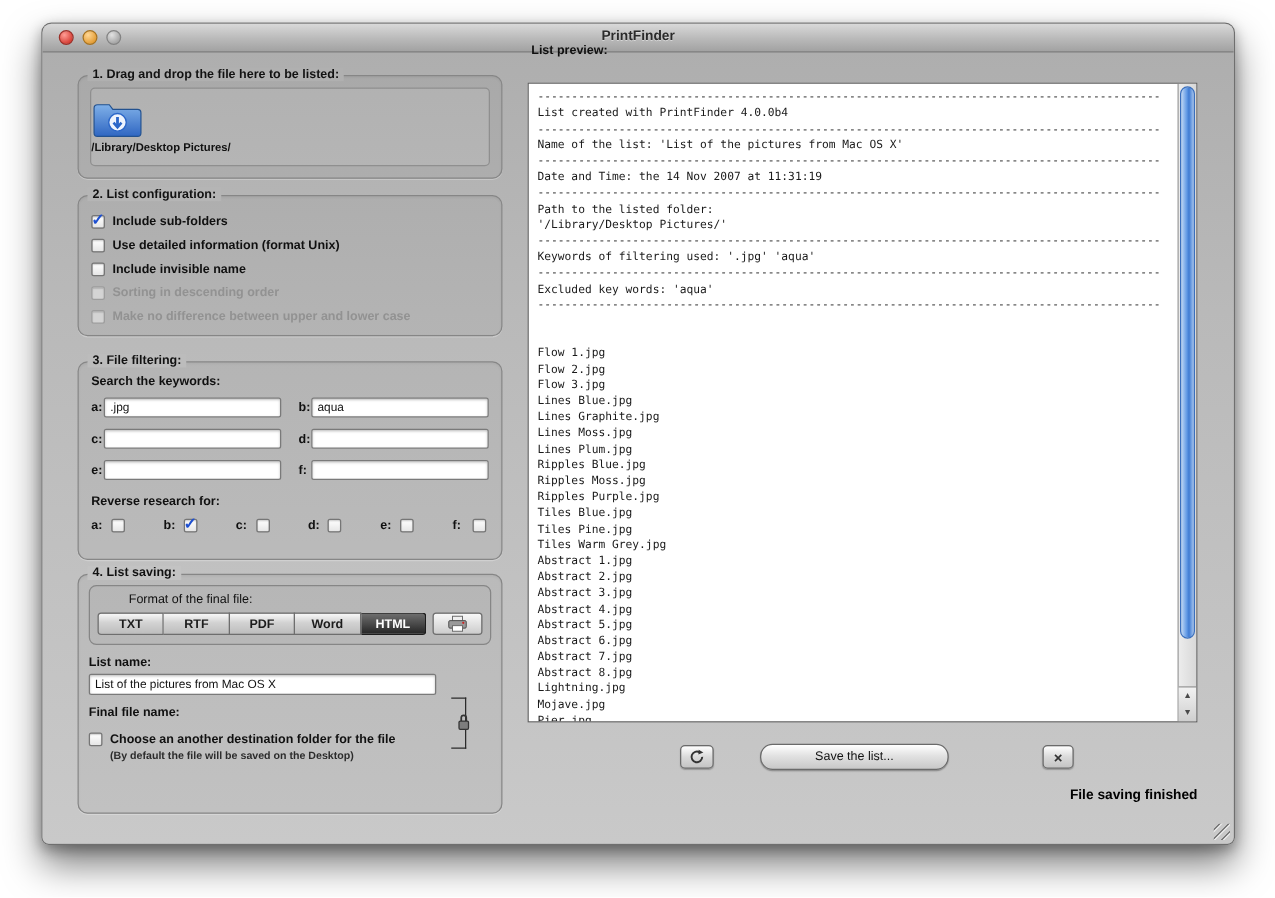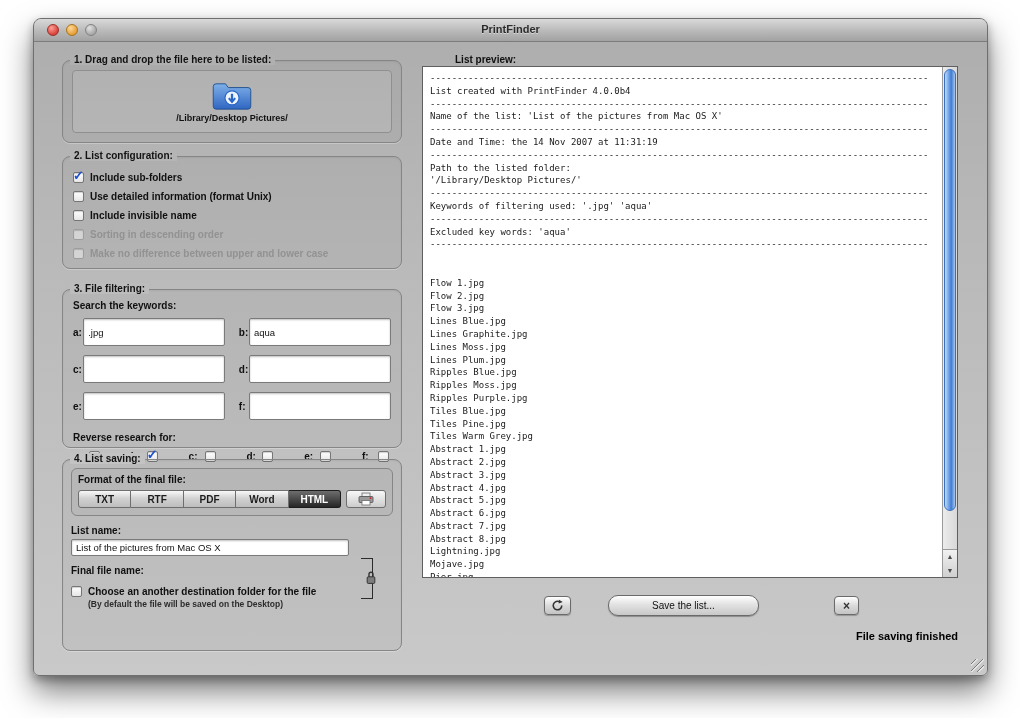--- a/index.html
+++ b/index.html
@@ -29,50 +29,50 @@
     box-shadow:0 1px 0 rgba(255,255,255,0.25), inset 0 1px 2px rgba(0,0,0,0.06); }
   .gtitle { position:absolute; top:-7px; left:7px; padding:0 4px; font-size:10px;
     font-weight:bold; color:#121212; white-space:nowrap; }
   .sec1 { top:41px; height:83px; }  .sec1 .gtitle { background:#b0b0b0; }
   .sec2 { top:137px; height:113px; } .sec2 .gtitle { background:#b5b5b5; }
   .sec3 { top:270px; height:159px; } .sec3 .gtitle { background:#bcbcbc; }
   .sec4 { top:440px; height:192px; } .sec4 .gtitle { background:#c3c3c3; }
 
   .dropzone { position:absolute; left:9px; right:9px; top:9px; bottom:9px;
     border:1px solid #8f8f8f; border-radius:4px; background:rgba(255,255,255,0.10);
-    display:flex; flex-direction:column; align-items:center; justify-content:center; gap:2px; }
+    display:flex; flex-direction:column; justify-content:center; gap:2px; }
   .droppath { font-size:9px; font-weight:bold; color:#111; }
 
   .cfg-rows { position:absolute; left:10px; right:8px; top:11px; }
   .cbrow { display:flex; align-items:center; gap:6px; height:19px; }
   .checkbox { position:relative; width:11px; height:11px; flex:0 0 11px;
     background:linear-gradient(#ffffff,#e6e6e6); border:1px solid #767676; border-radius:2px;
     box-shadow:inset 0 1px 1px rgba(0,0,0,0.18); }
   .checkbox.checked::after { content:"✓"; position:absolute; left:-1px; top:-5px;
     font-size:13px; font-weight:bold; color:#1d4fd0; }
   .cblabel { font-size:10px; font-weight:bold; color:#101010; white-space:nowrap; }
   .cbrow.disabled .cblabel { color:#929292; }
   .cbrow.disabled .checkbox { background:#d4d4d4; border-color:#9d9d9d; }
 
   .sec3-inner { position:absolute; inset:10px 10px 8px 10px; }
   .flt-label { font-size:10px; font-weight:bold; color:#101010; margin-bottom:7px; }
   .kwrow { display:flex; align-items:center; margin-bottom:9px; }
   .kletter { width:12px; font-size:10px; font-weight:bold; color:#101010; }
   .kwinput { flex:1; height:16px; font:9.5px "Liberation Sans",sans-serif; color:#111;
-    background:#fff; border:1px solid #7a7a7a; border-radius:2px; padding:13px 4px;
+    background:#fff; border:1px solid #7a7a7a; border-radius:2px; padding:1px 4px;
     box-shadow:inset 0 1px 2px rgba(0,0,0,0.25); }
   .kwspacer { width:16px; }
   .rev-label { font-size:10px; font-weight:bold; color:#101010; margin:12px 0 8px; }
   .reverse-row { display:flex; justify-content:space-between; padding-right:2px; }
   .revpair { display:flex; align-items:center; gap:4px; }
 
   .sec4-inner { position:absolute; inset:8px; }
   .format-box { border:1px solid #868686; border-radius:6px; padding:5px 6px 7px;
     background:rgba(0,0,0,0.02); }
-  .format-label { font-size:10px; font-weight:bold; color:#101010; margin-bottom:5px; }
+  .format-label { font-size:10px; font-weight:normal; color:#101010; margin-bottom:5px;margin-left:25px; }
   .format-row { display:flex; align-items:center;justify-content:space-between; }
   .seg { flex:1; height:18px; font:bold 10px "Liberation Sans",sans-serif; color:#1c1c1c;
     background:linear-gradient(#f8f8f8,#d2d2d2 45%,#bdbdbd); border:1px solid #6e6e6e;
     border-left:none; display:flex; align-items:center; justify-content:center; cursor:default; }
   .seg.firstseg { border-left:1px solid #6e6e6e; border-radius:3px 0 0 3px; }
   .seg.lastseg { border-radius:0 3px 3px 0; }
   .seg.selected { background:linear-gradient(#6e6e6e,#262626); color:#fff; border-color:#1c1c1c; }
   .print-btn { flex:0 0 40px; margin-left:5px; height:18px; border:1px solid #6e6e6e;
     border-radius:3px; background:linear-gradient(#f8f8f8,#cccccc);
     display:flex; align-items:center; justify-content:center; }
@@ -82,21 +82,21 @@
     box-shadow:inset 0 1px 2px rgba(0,0,0,0.25); display:block; }
   .name-input.focused { outline:none; border-color:#5a8adf;
     box-shadow:0 0 0 3px rgba(110,160,238,0.75), inset 0 1px 2px rgba(0,0,0,0.2); }
   .lock-bracket { position:absolute; left:290px; top:90px; width:12px; height:41px;
     border-top:1px solid #2b2b2b; border-right:1px solid #2b2b2b; border-bottom:1px solid #2b2b2b; }
   .lock-icon { position:absolute; left:294px; top:102px; }
   .dest-row { display:flex; align-items:center; gap:6px; margin-top:10px; }
   .dest-note { font-size:8.5px; font-weight:bold; color:#2c2c2c; margin:2px 0 0 17px; }
 
   
-  .preview-label { position:absolute; left:391px; top:35px; font-size:10px; font-weight:bold; color:#101010;margin-left:30px; }
+  .preview-label { position:absolute; left:391px; top:16px; font-size:10px; font-weight:bold; color:#101010; }
   .preview-box { position:absolute; left:388px; top:47px; width:536px; height:512px;
     background:#ffffff; border:1px solid #5f5f5f; overflow:hidden; }
   .preview-text { position:absolute; left:0; top:0; right:15px; bottom:0; padding:5px 7px;
     font:9px "DejaVu Sans Mono", monospace; line-height:12.8px; color:#1a1a1a;
     white-space:pre; overflow:hidden; }
   .scrollbar { position:absolute; right:0; top:0; bottom:0; width:15px;
     background:linear-gradient(90deg,#ececec,#d8d8d8); border-left:1px solid #9a9a9a; }
   .scroll-thumb { position:absolute; left:1px; right:1px; top:2px; height:442px; border-radius:7px;
     background:linear-gradient(90deg,#c2d9f5,#679de6 42%,#3f7bd3 62%,#a7c6ef);
     border:1px solid #3a6fbd; }

